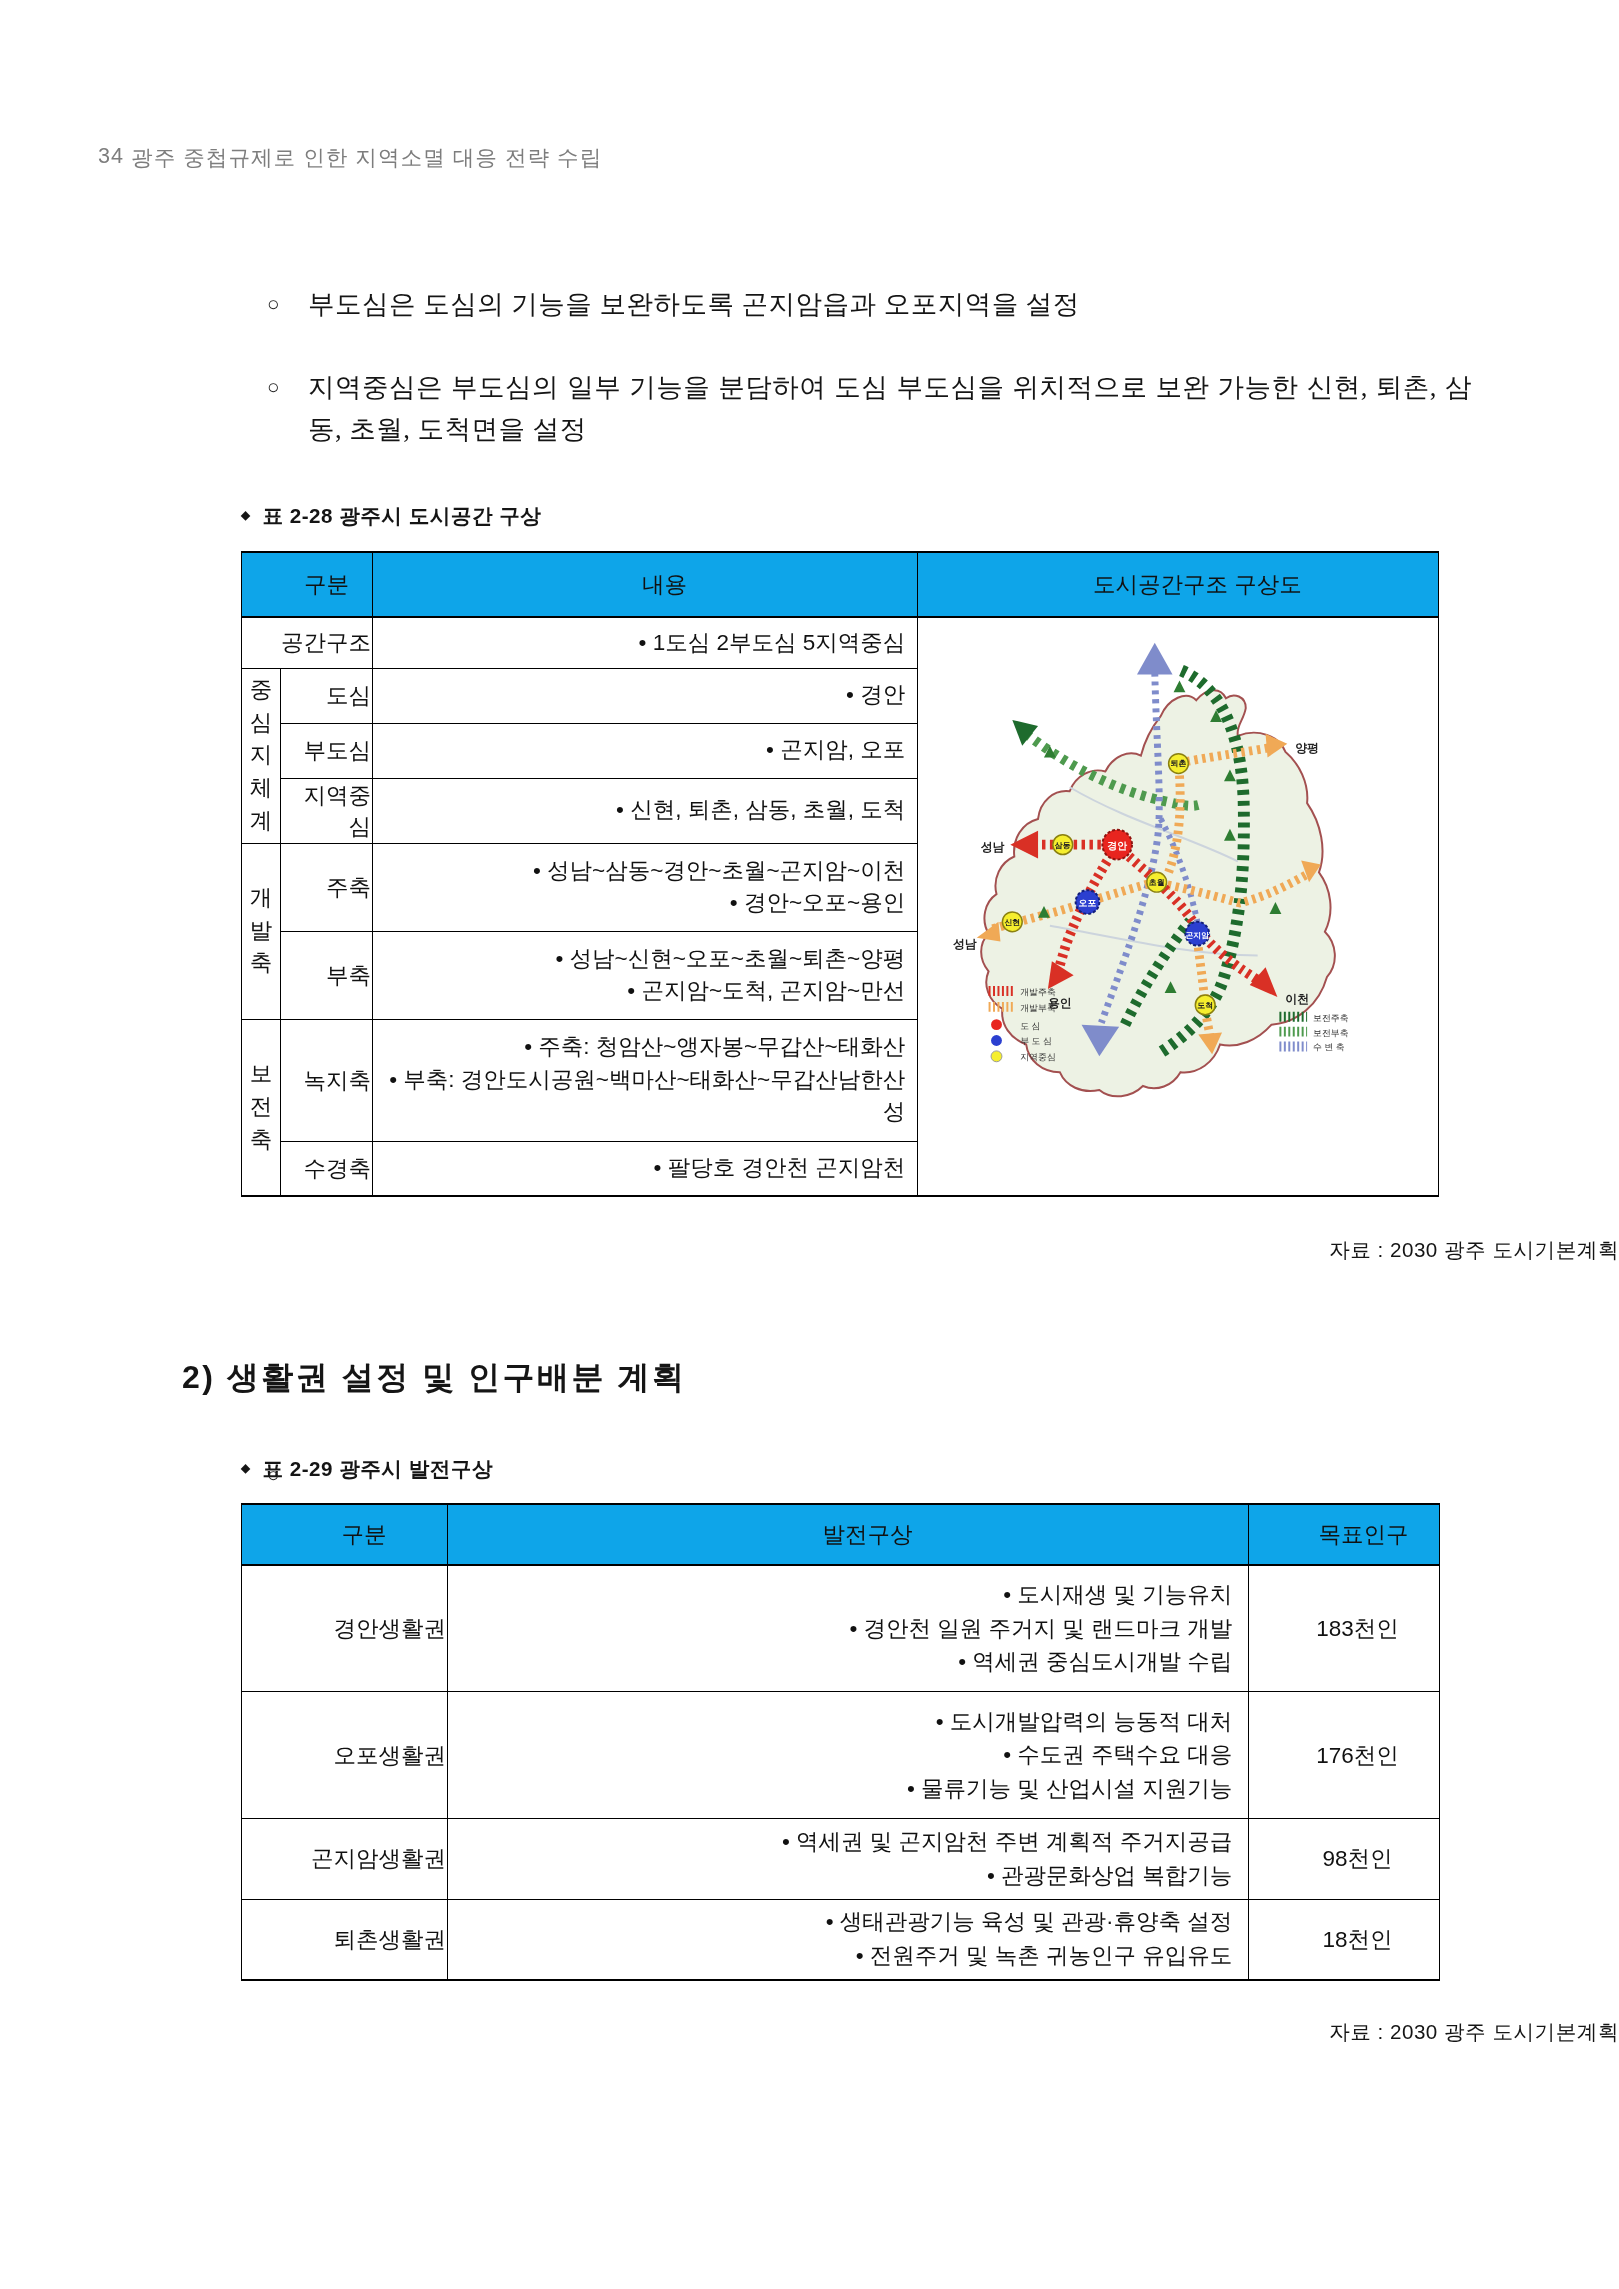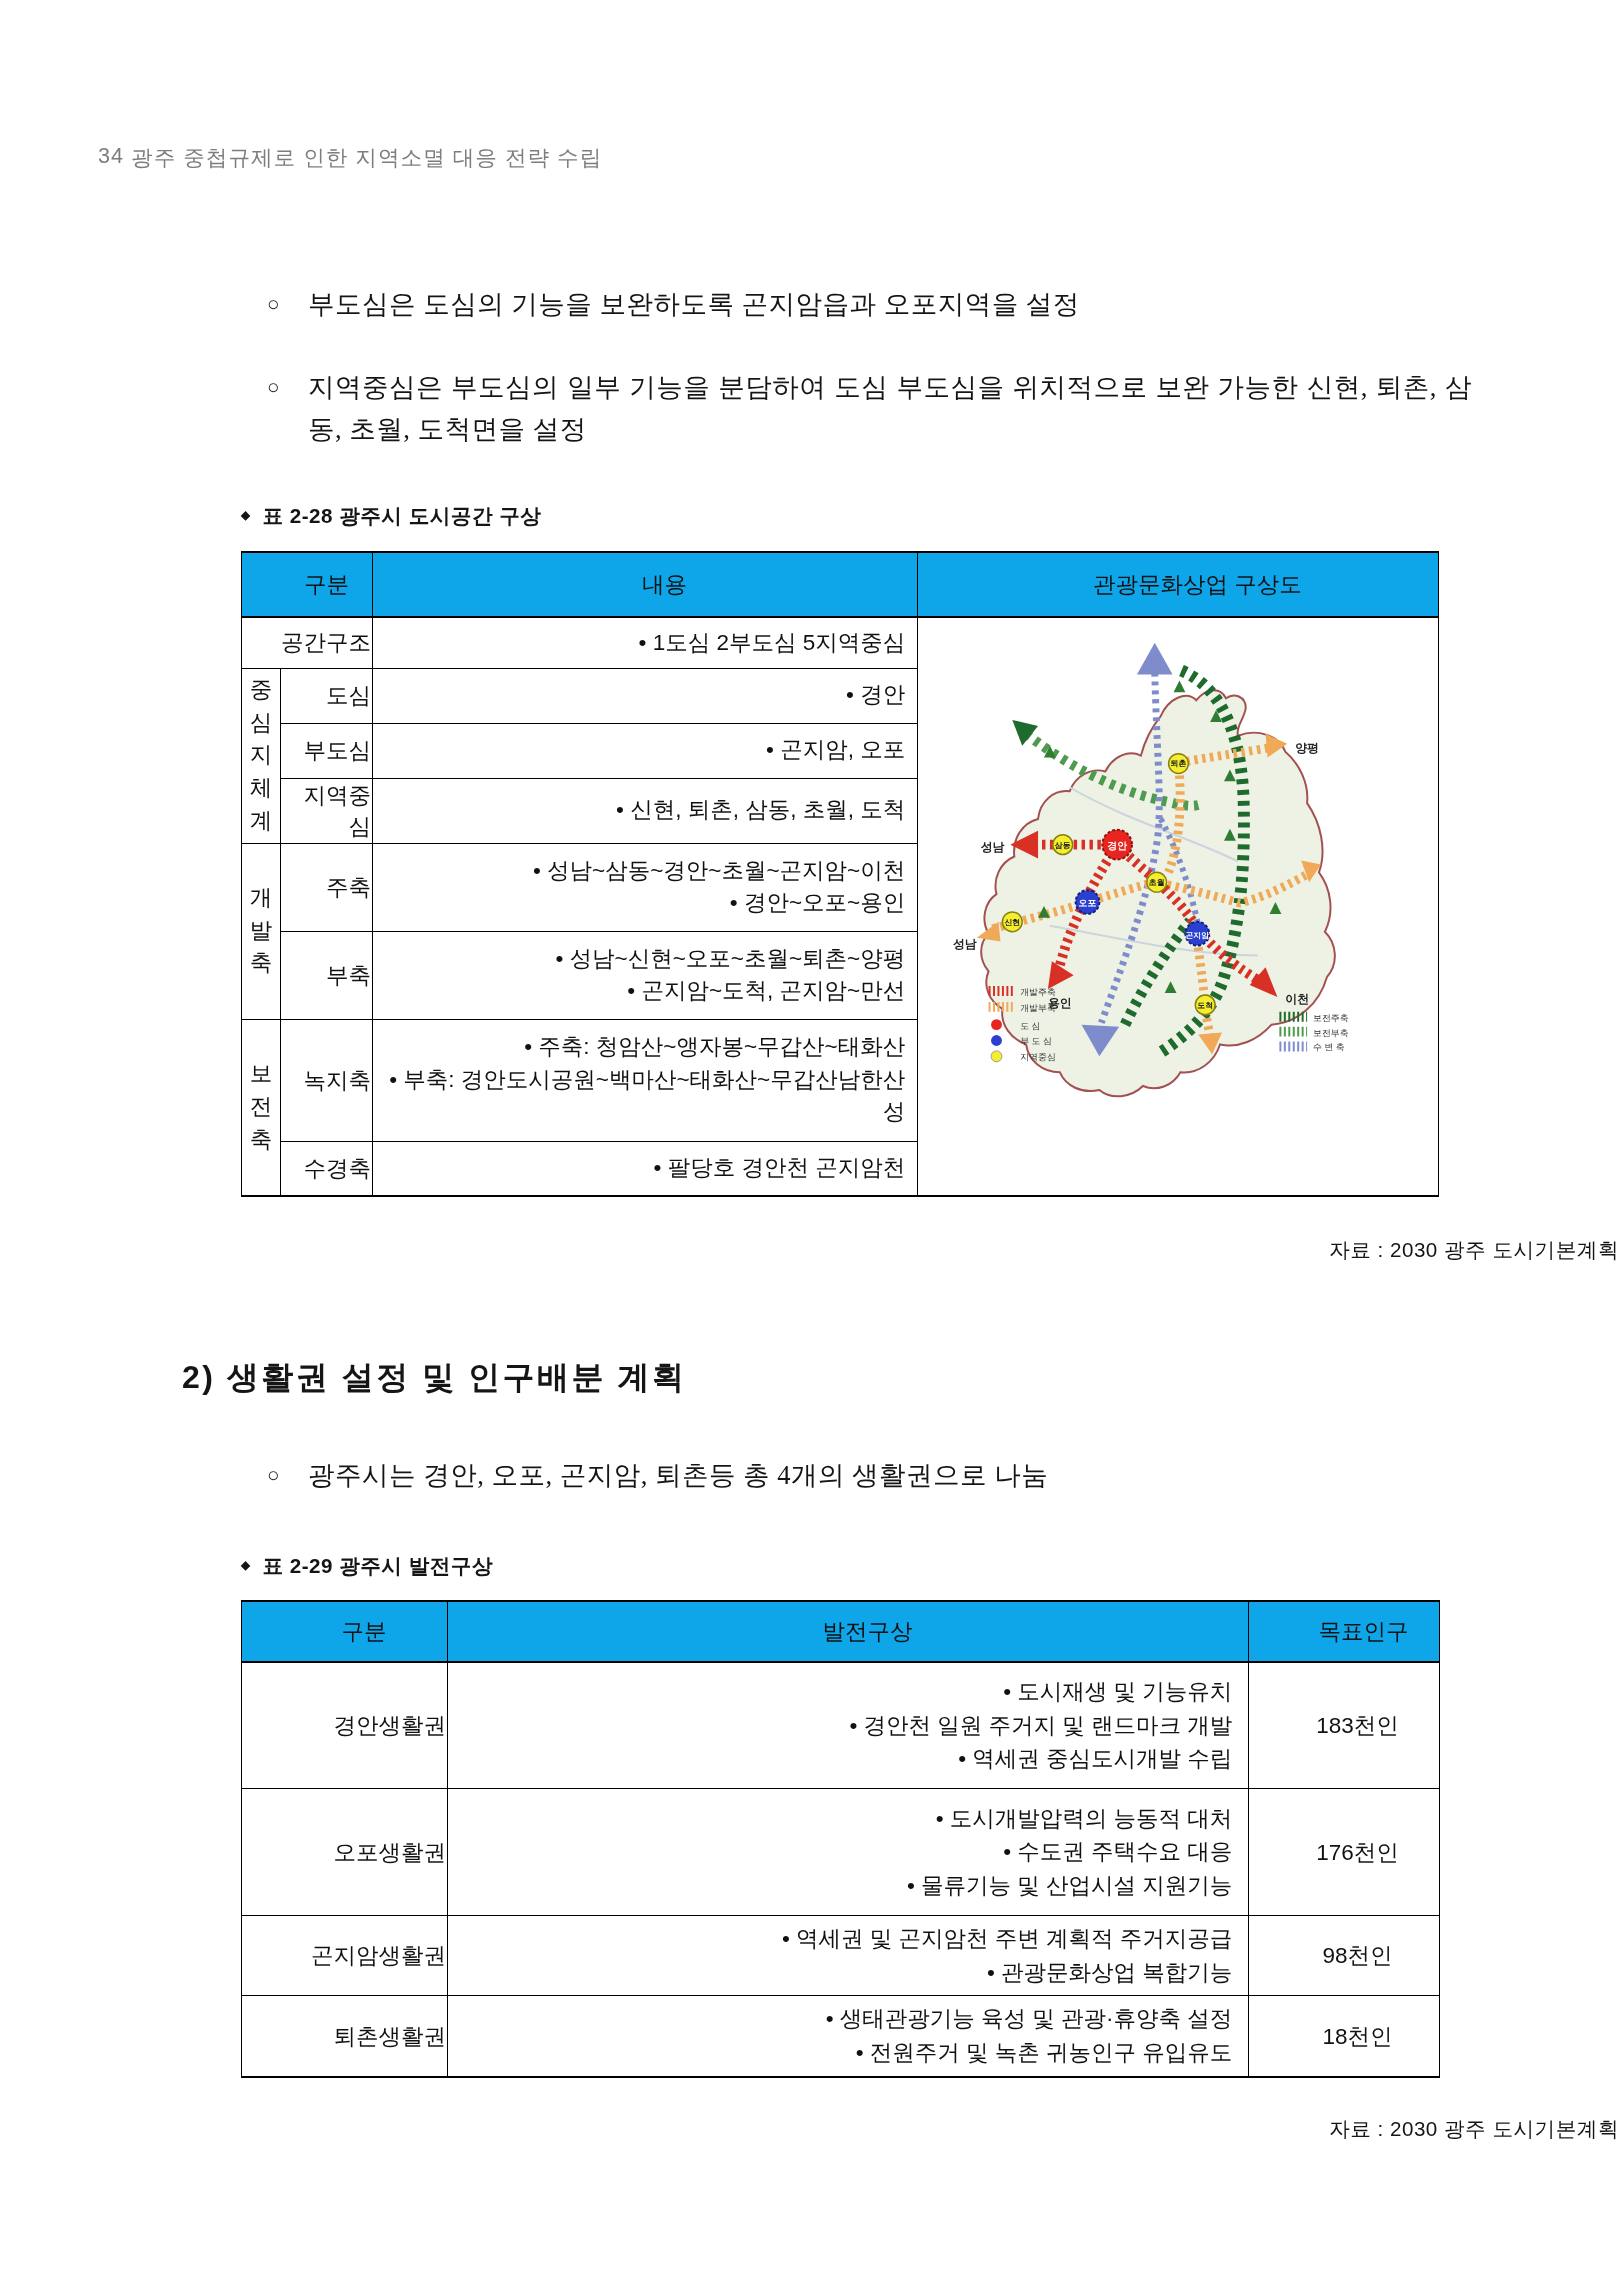--- a/index.html
+++ b/index.html
@@ -65,21 +65,21 @@
     <colgroup>
         <col style="width:39px">
         <col style="width:92px">
         <col style="width:545px">
         <col style="width:521px">
       </colgroup>
     <thead>
       <tr>
         <th colspan="2">구분</th>
         <th>내용</th>
-        <th>관광문화상업 구상도</th>
+        <th>도시공간구조 구상도</th>
       </tr>
     </thead>
     <tbody>
       <tr style="height:51px">
         <td colspan="2" class="lb">공간구조</td>
         <td class="ct">
             <div class="it">• 1도심 2부도심 5지역중심</div>
           </td>
         <td class="mapcell" rowspan="8">
           <svg width="495" height="549" viewBox="0 0 500 555" style="font-size:23px">
@@ -235,21 +235,20 @@
       </tr>
     </tbody>
   </table>
 
   <div class="src">자료 : 2030 광주 도시기본계획</div>
 
   <div class="h2">2) 생활권 설정 및 인구배분 계획</div>
 
   <div class="bul bul3">
     <span class="mk">○</span>
-    <span>광주시는 경안, 오포, 곤지암, 퇴촌등 총 4개의 생활권으로 나눔</span>
   </div>
 
   <div class="tcap" style="margin-top:55px;">
     <span class="dm">◆</span>
     <span>표 2-29 광주시 발전구상</span>
   </div>
 
   <table class="doc t2" style="margin-top:19.6px;">
     <colgroup>
         <col style="width:206px">

